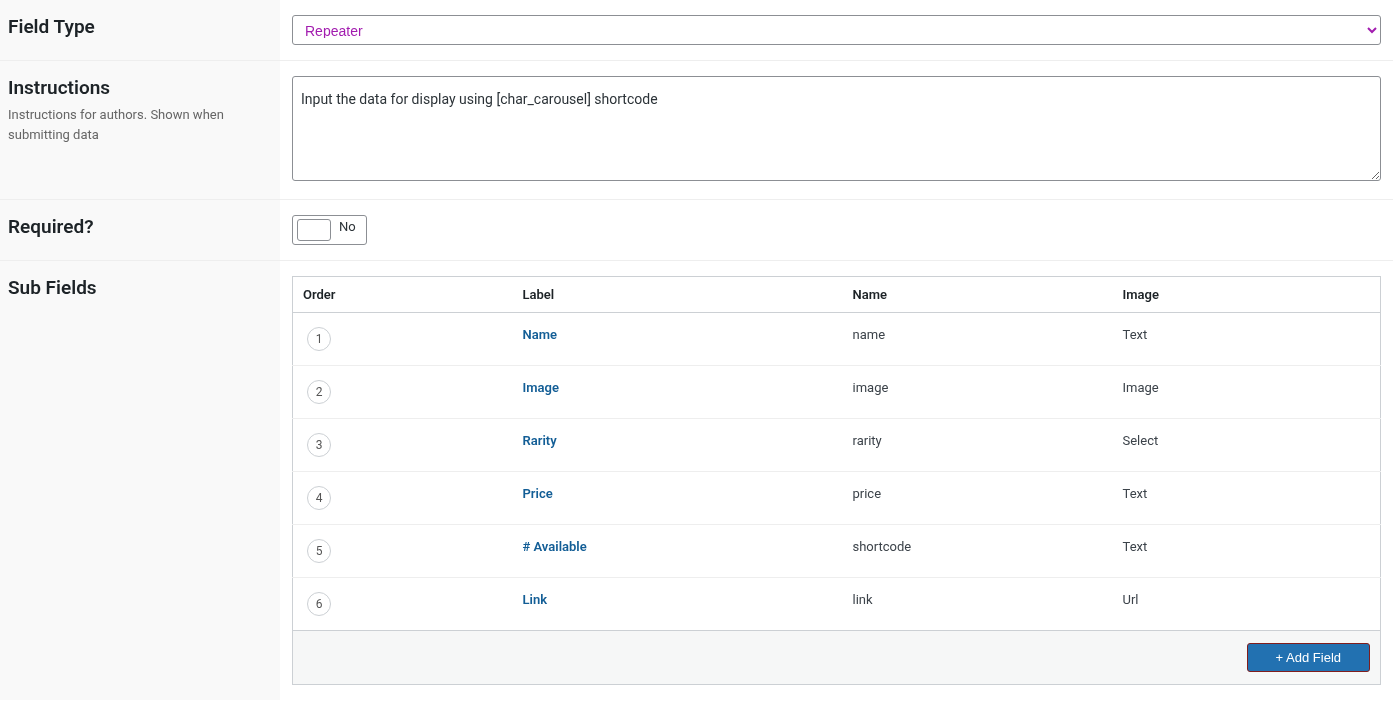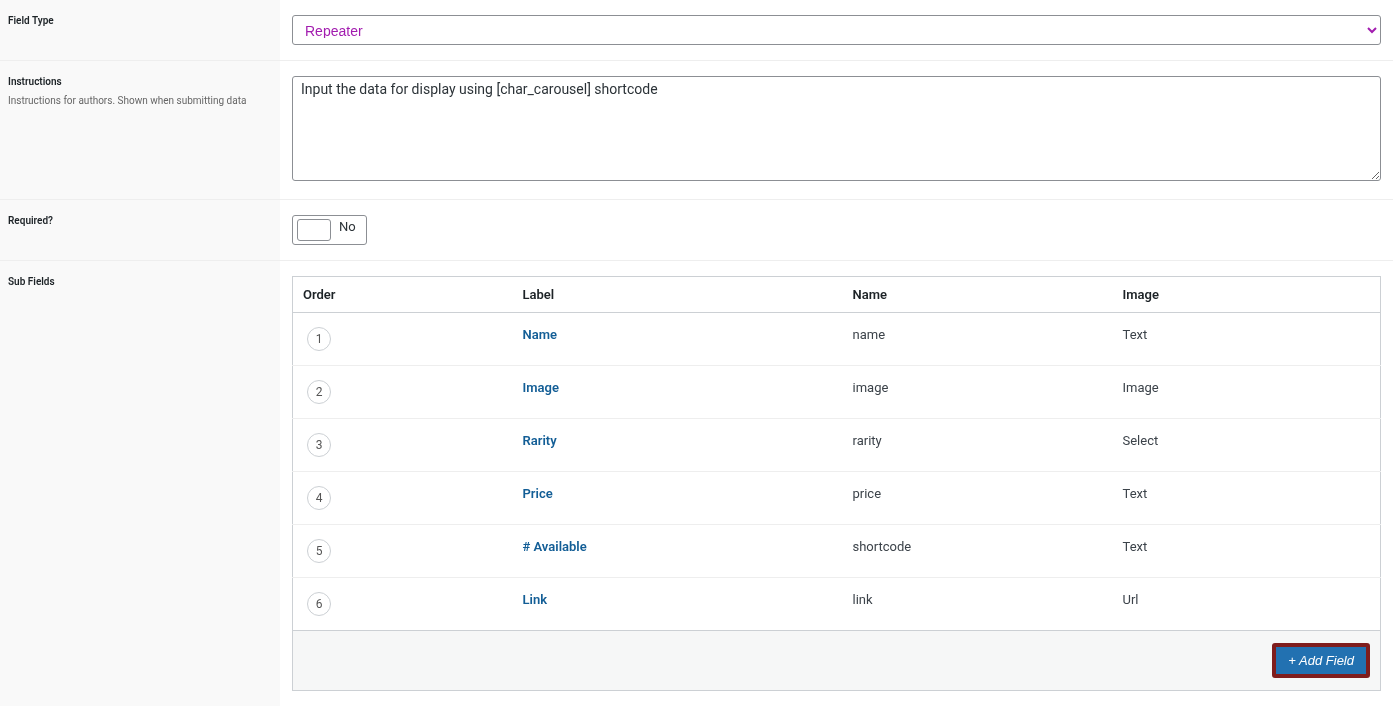--- a/index.html
+++ b/index.html
@@ -1,35 +1,35 @@
 <!DOCTYPE html>
 <html><head>
   <meta charset="utf-8">
   <style>
     * { box-sizing: border-box; margin: 0; padding: 0; }
     body { font-family: -apple-system, BlinkMacSystemFont, "Segoe UI", Roboto, Arial, sans-serif; font-size: 13px; color: #1d2327; background: #fff; }
     .container { width: 1393px; }
     .row { display: flex; border-bottom: 1px solid #eee; }
     .row-label { width: 280px; background: #f9f9f9; padding: 15px 12px 15px 8px; }
-    .row-label .title { font-weight: 600; font-size: 10px; color: #1d2327; }
-    .row-label .desc { font-size: 10px; color: #666; margin-top: 6px; line-height: 1.5; }
+    .row-label .title { font-weight: 600; font-size: 19px; color: #1d2327; }
+    .row-label .desc { font-size: 13px; color: #666; margin-top: 6px; line-height: 1.5; }
     .row-body { flex: 1; padding: 15px 12px; background: #fff; }
     select.full { width: 100%; padding: 6px 8px; font-size: 14px; border: 1px solid #8c8f94; border-radius: 3px; background: #fff; height: 30px; color: #a21caf; }
-    textarea.full { width: 100%; min-height: 105px; padding: 4px 8px; font-size: 14px; border: 1px solid #8c8f94; border-radius: 3px; resize: both; font-family: inherit; color: #2c3338; }
+    textarea.full { width: 100%; min-height: 105px; padding: 14px 8px; font-size: 14px; border: 1px solid #8c8f94; border-radius: 3px; resize: both; font-family: inherit; color: #2c3338; }
     .toggle-wrap { display: inline-flex; align-items: flex-start; border: 1px solid #8c8f94; border-radius: 3px; padding: 3px 10px 3px 4px; gap: 8px; }
     .toggle-handle { width: 34px; height: 22px; border: 1px solid #8c8f94; border-radius: 3px; background: #fff; }
     .toggle-label { font-size: 13px; color: #2c3338; }
     table.subfields { width: 100%; border-collapse: collapse; border: 1px solid #ccd0d4; }
     table.subfields thead th { text-align: left; font-weight: 600; padding: 10px 10px; border-bottom: 1px solid #ccd0d4; background: #fff; font-size: 13px; }
     table.subfields tbody td { padding: 14px 10px; border-top: 1px solid #eee; vertical-align: top; font-size: 13px; color: #3c434a; }
     .order-cell { width: 220px; }
     .order-badge { display: inline-flex; align-items: center; justify-content: center; width: 24px; height: 24px; border: 1px solid #ccd0d4; border-radius: 50%; font-size: 12px; color: #555; background: #fff; margin-left: 4px; }
     .label-link { color: #135e96; font-weight: 600; text-decoration: none; font-size: 13px; }
     .footer-row td { background: #f6f7f7; text-align: right; padding: 12px 10px !important; border-top: 1px solid #ccd0d4 !important; }
-    .btn-primary { display: inline-block; background: #2271b1; color: #fff; border: 4px solid #7f1d1d; border-radius: 3px; padding: 6px 12px; font-size: 13px; cursor: pointer; font-style: italic; }
+    .btn-primary { display: inline-block; background: #2271b1; color: #fff; border: 1px solid #7f1d1d; border-radius: 3px; padding: 6px 28px; font-size: 13px; cursor: pointer; }
     th.order-col { width: 220px; margin-top: 36px; }
     th.label-col { width: 330px; }
     th.name-col { width: 270px; }
     th.type-col { }
   </style>
 </head>
 <body>
 
 <div class="container">
 

